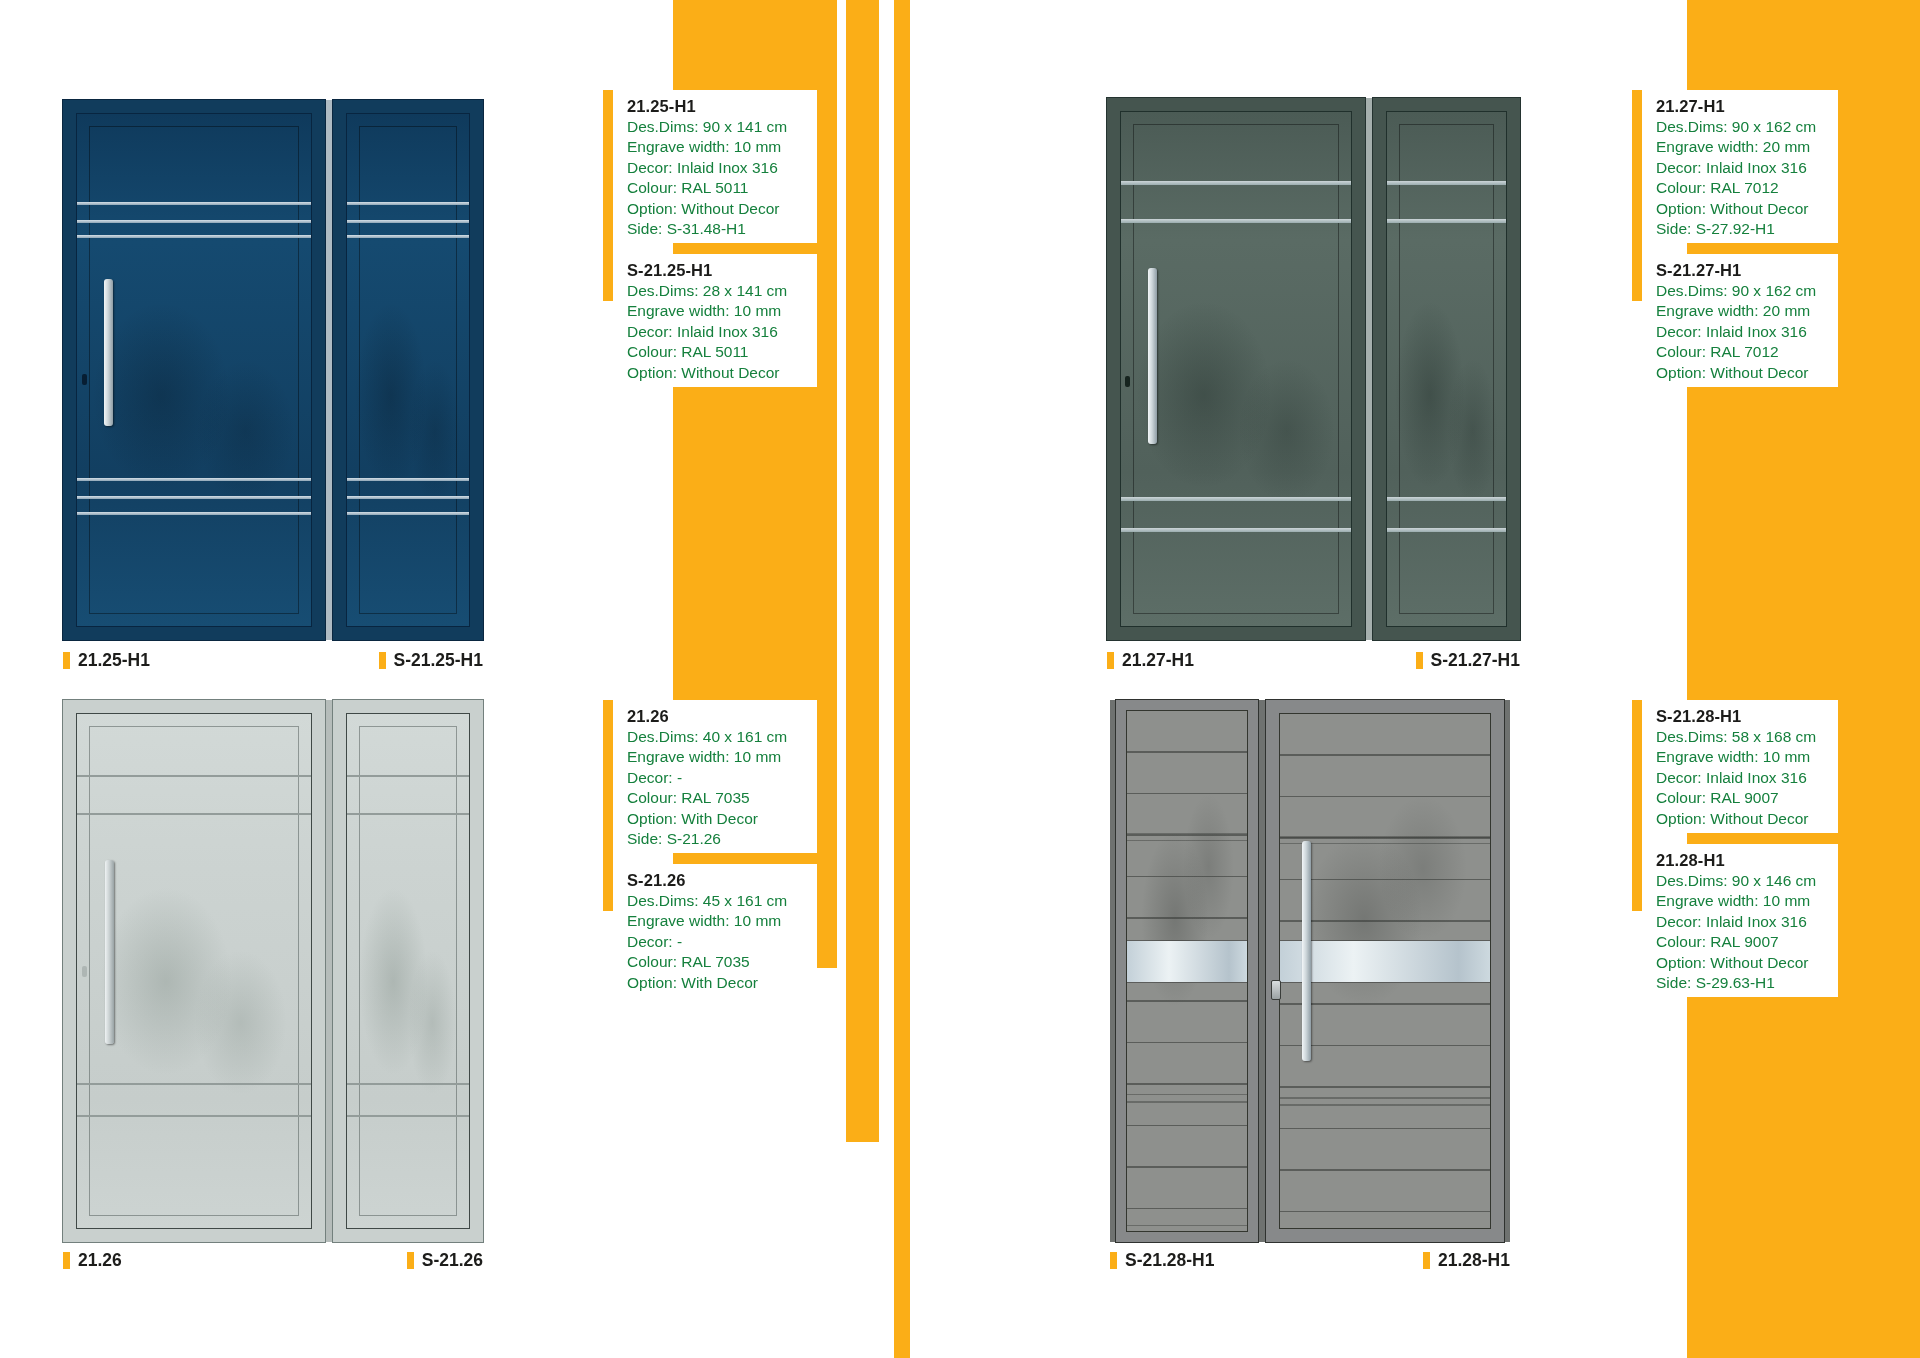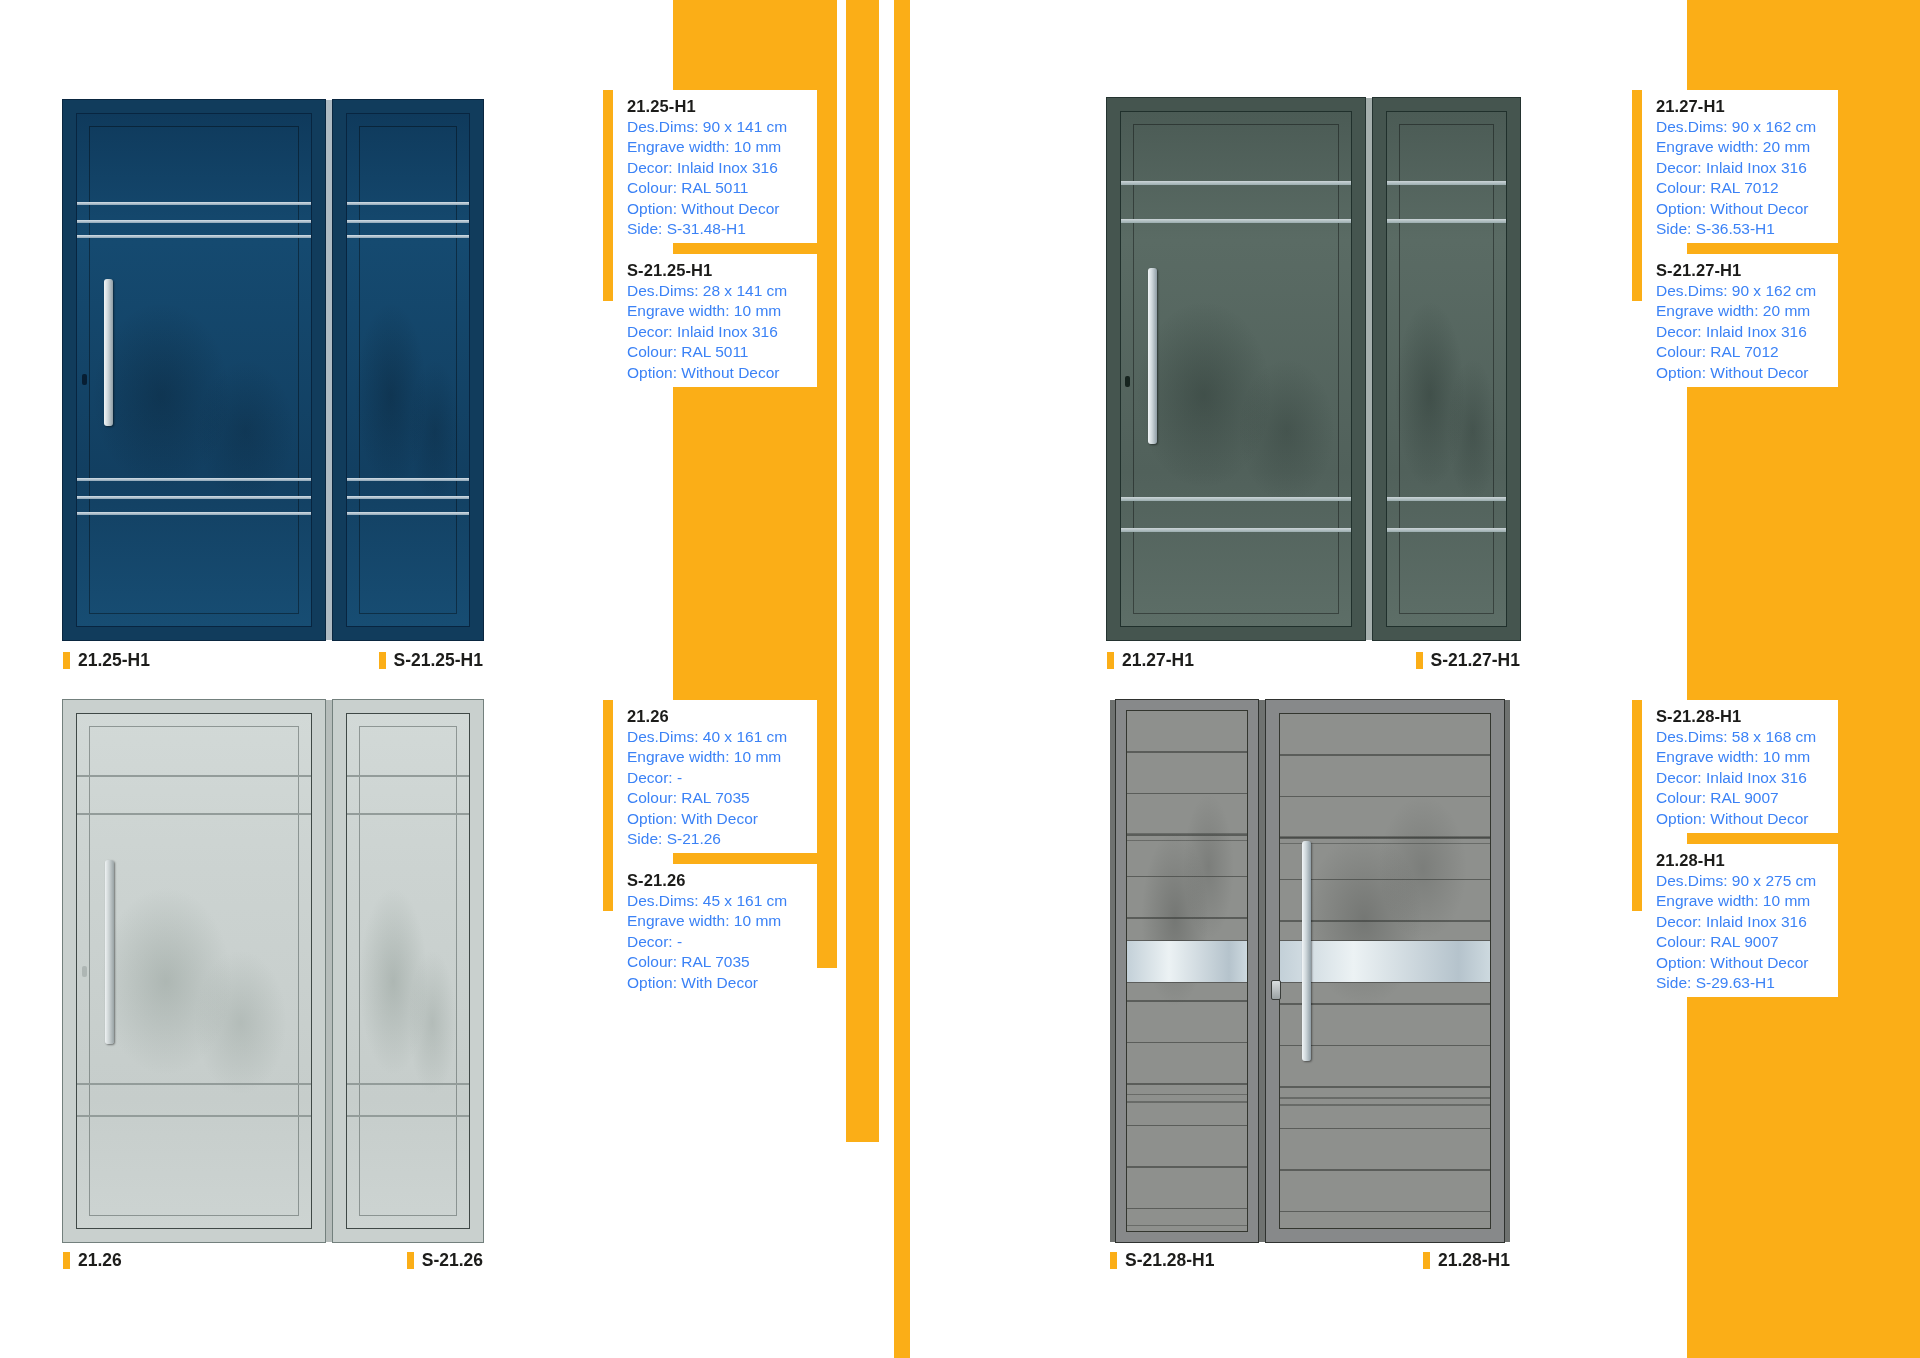--- a/index.html
+++ b/index.html
@@ -17,21 +17,21 @@
   .spec-accent{position:absolute;width:10px;height:211px;background:#fbae17;z-index:3;}
   #sa0{left:603px;top:90px;} #sa1{left:603px;top:700px;}
   #sa2{left:1632px;top:90px;} #sa3{left:1632px;top:700px;}
   .spec-group{position:absolute;z-index:3;width:203px;}
   #sg0{left:614px;top:90px;} #sg1{left:614px;top:700px;}
   #sg2{left:1643px;top:90px;width:195px;} #sg3{left:1643px;top:700px;width:195px;}
   .spec-box{background:#ffffff;box-sizing:border-box;padding:6px 8px 0 13px;overflow:hidden;}
   .spec-box.h6{height:153px;} .spec-box.h5{height:133px;}
   .spec-box + .spec-box{margin-top:11px;}
   .spec-title{font-size:16.5px;font-weight:700;line-height:21px;color:#1c1c1a;letter-spacing:.1px;}
-  .spec-line{font-size:15.5px;line-height:20.4px;color:#3b82f6;}
+  .spec-line{font-size:15.5px;line-height:20.4px;color:#15803d;}
 
   
   .caption-row{position:absolute;display:flex;justify-content:space-between;z-index:2;}
   #cap0{left:63px;top:650px;width:420px;}
   #cap1{left:63px;top:1250px;width:420px;}
   #cap2{left:1107px;top:650px;width:413px;}
   #cap3{left:1110px;top:1250px;width:400px;}
   .caption{display:flex;align-items:center;font-size:17.5px;font-weight:700;color:#1d1d1b;}
   .caption .marker{width:7px;height:17px;background:#fbae17;margin-right:8px;flex:0 0 auto;}
 
@@ -286,21 +286,21 @@
 
   <div class="spec-accent" id="sa2"></div>
   <div class="spec-group" id="sg2">
     <div class="spec-box h6">
       <div class="spec-title">21.27-H1</div>
       <div class="spec-line">Des.Dims: 90 x 162 cm</div>
       <div class="spec-line">Engrave width: 20 mm</div>
       <div class="spec-line">Decor: Inlaid Inox 316</div>
       <div class="spec-line">Colour: RAL 7012</div>
       <div class="spec-line">Option: Without Decor</div>
-      <div class="spec-line">Side: S-36.53-H1</div>
+      <div class="spec-line">Side: S-27.92-H1</div>
     </div>
     <div class="spec-box h5">
       <div class="spec-title">S-21.27-H1</div>
       <div class="spec-line">Des.Dims: 90 x 162 cm</div>
       <div class="spec-line">Engrave width: 20 mm</div>
       <div class="spec-line">Decor: Inlaid Inox 316</div>
       <div class="spec-line">Colour: RAL 7012</div>
       <div class="spec-line">Option: Without Decor</div>
     </div>
   </div>
@@ -310,21 +310,21 @@
     <div class="spec-box h5">
       <div class="spec-title">S-21.28-H1</div>
       <div class="spec-line">Des.Dims: 58 x 168 cm</div>
       <div class="spec-line">Engrave width: 10 mm</div>
       <div class="spec-line">Decor: Inlaid Inox 316</div>
       <div class="spec-line">Colour: RAL 9007</div>
       <div class="spec-line">Option: Without Decor</div>
     </div>
     <div class="spec-box h6">
       <div class="spec-title">21.28-H1</div>
-      <div class="spec-line">Des.Dims: 90 x 275 cm</div>
+      <div class="spec-line">Des.Dims: 90 x 146 cm</div>
       <div class="spec-line">Engrave width: 10 mm</div>
       <div class="spec-line">Decor: Inlaid Inox 316</div>
       <div class="spec-line">Colour: RAL 9007</div>
       <div class="spec-line">Option: Without Decor</div>
       <div class="spec-line">Side: S-29.63-H1</div>
     </div>
   </div>
 
 </div>
 

